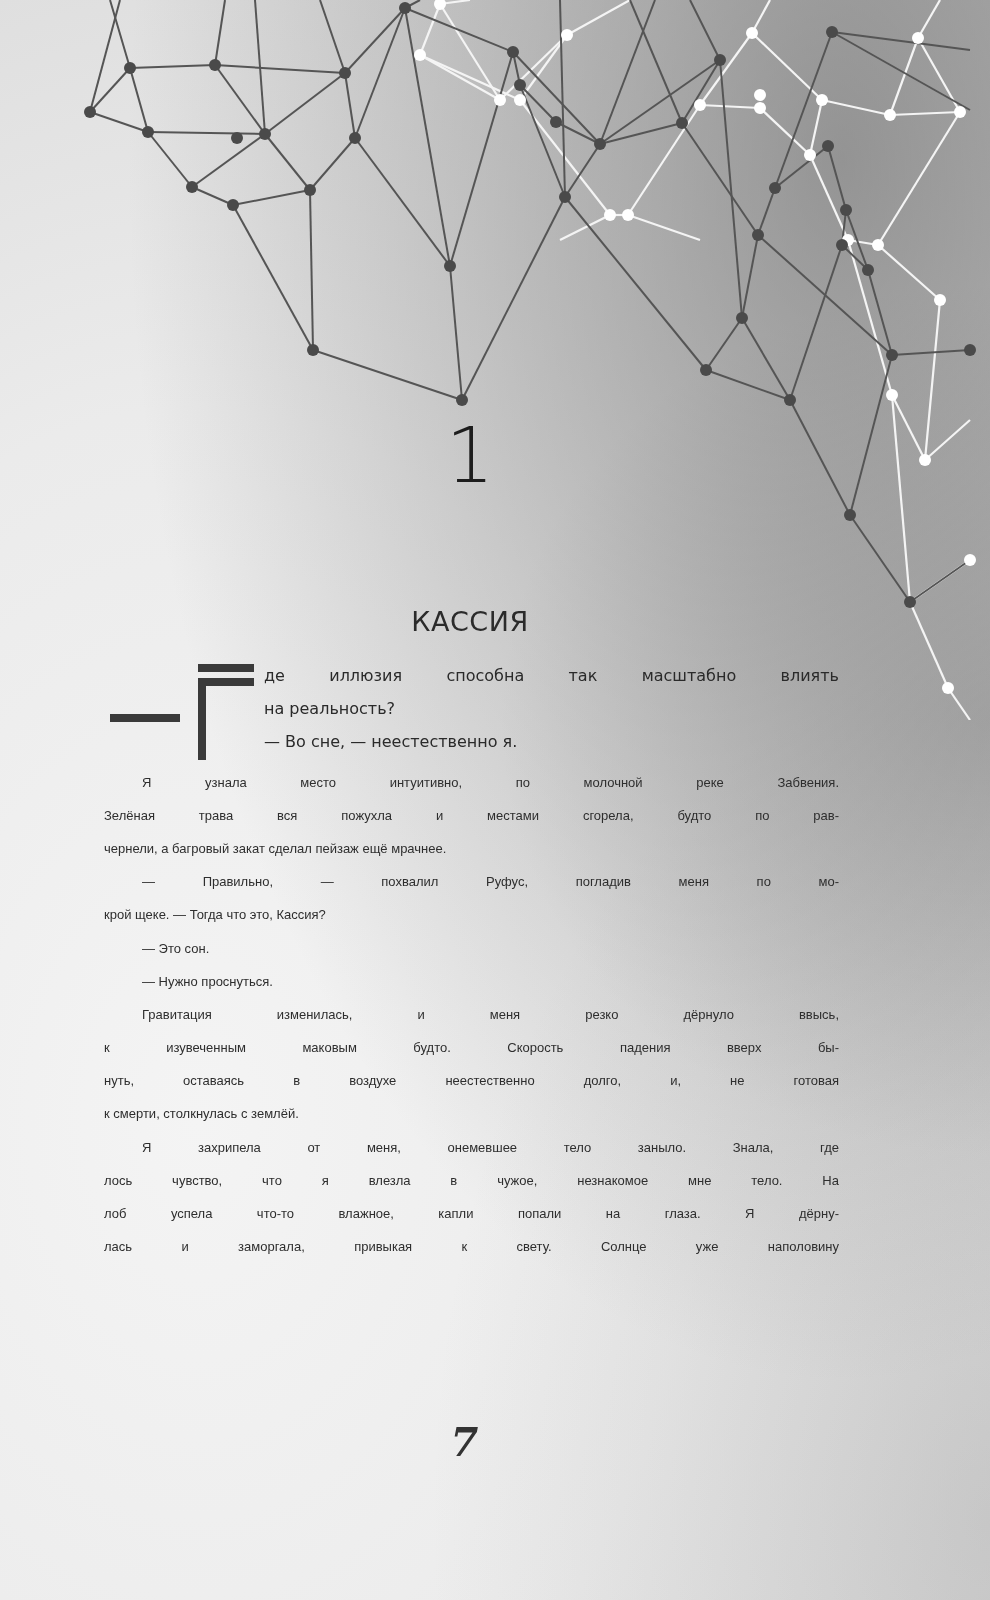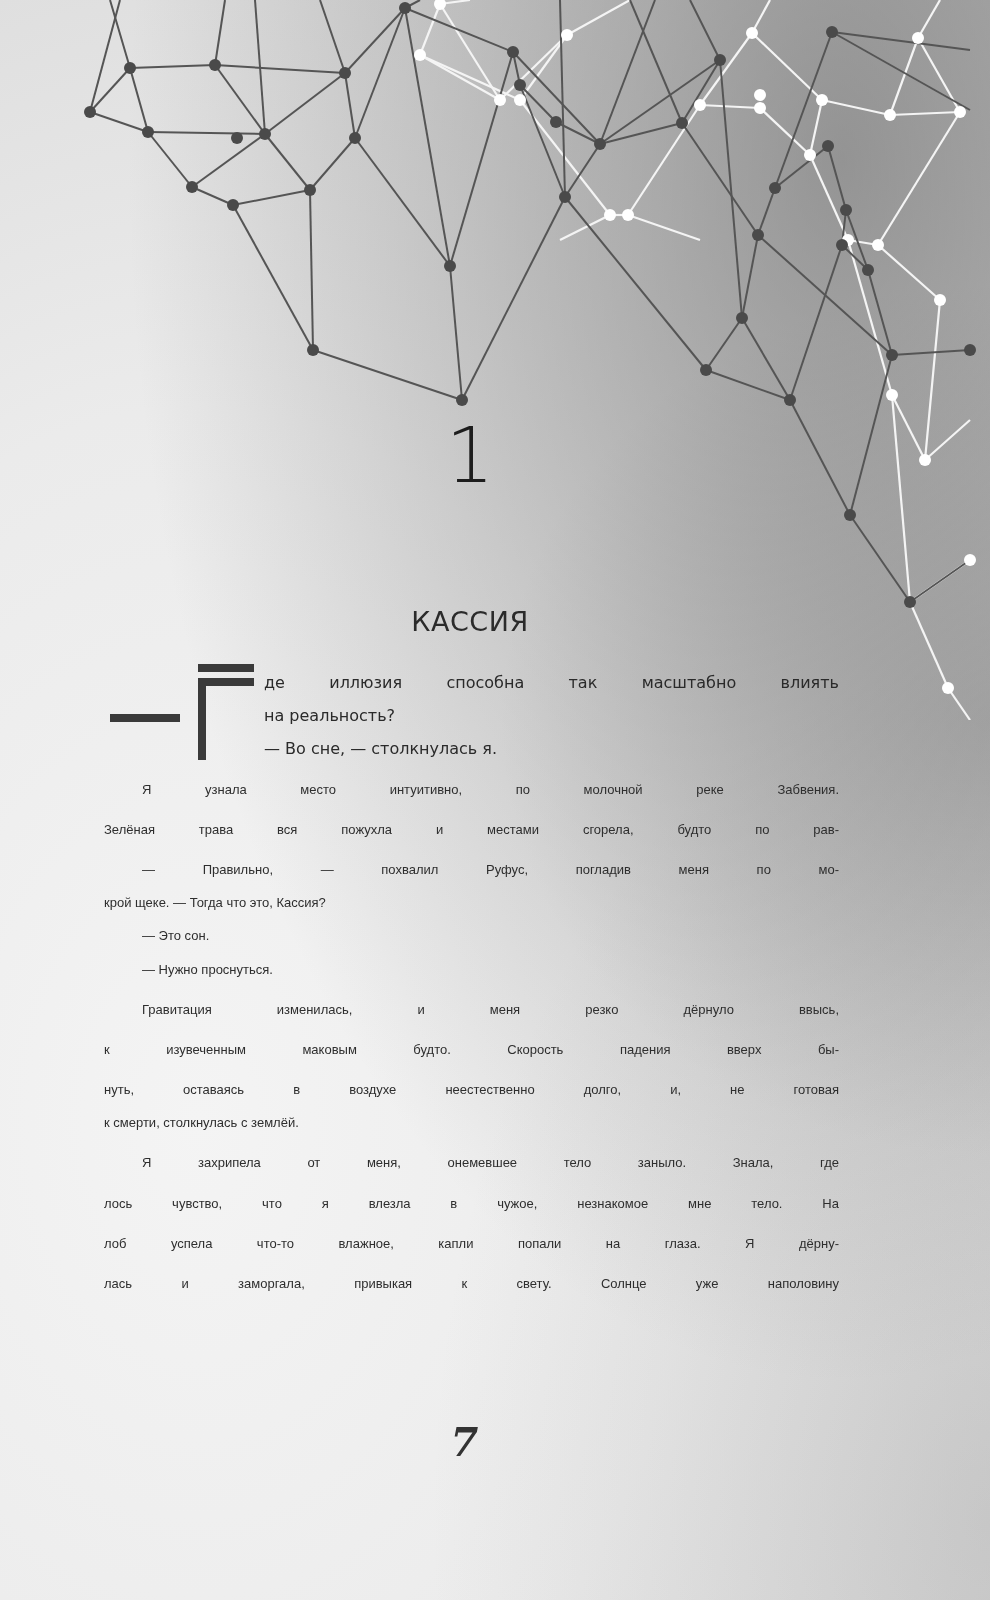--- a/index.html
+++ b/index.html
@@ -24,21 +24,21 @@
   }
   .chapter-title {
     position: absolute; left: 0; width: 940px; top: 598px; text-align: center;
     font-family: "DejaVu Sans", sans-serif; font-size: 27px; letter-spacing: 0.5px; color: #2b2b2b; margin-top: 8px;
   }
   .text {
     position: absolute; left: 104px; top: 666px; width: 735px;
     font-family: Liberation Sans, sans-serif; font-size: 13px; line-height: 33.2px; color: #2e2e2e;
   }
   .line { display: block; white-space: nowrap; height: 33.2px; }
-  .justify { text-align: justify; text-align-last: justify; white-space: normal; margin-top: 7px; }
+  .justify { text-align: justify; text-align-last: justify; white-space: normal; }
   .indent { padding-left: 38px; }
   .dropcap-wrap { position: absolute; left: 104px; top: 660px; width: 160px; height: 100px; }
   .dc-dash { position: absolute; left: 6px; top: 54px; width: 70px; height: 8px; background: #3a3a3a; }
   .dc-top { position: absolute; left: 94px; top: 4px; width: 56px; height: 8px; background: #3a3a3a; }
   .dc-bar { position: absolute; left: 94px; top: 18px; width: 56px; height: 8px; background: #3a3a3a; }
   .dc-stem { position: absolute; left: 94px; top: 18px; width: 8px; height: 82px; background: #3a3a3a; }
   .first-lines { position: absolute; left: 264px; top: 666px; width: 575px; }
   .first-lines .line { height: 33.2px; }
   .page-number {
     position: absolute; left: 0; width: 925px; top: 1418px; text-align: center;
@@ -232,26 +232,27 @@
 <div class="dropcap-wrap">
   <div class="dc-dash"></div>
   <div class="dc-top"></div>
   <div class="dc-bar"></div>
   <div class="dc-stem"></div>
 </div>
 
 <div class="first-lines">
   <span class="line justify">де иллюзия способна так масштабно влиять</span>
   <span class="line">на реальность?</span>
-  <span class="line indent" style="padding-left:0">— Во сне, — столкнулась я.</span>
+  <span class="line indent" style="padding-left:0">— Во сне, — неестественно я.</span>
 </div>
 
 <div class="text" id="body-text" style="top:765.6px;">
     <span class="line justify indent">Я узнала место интуитивно, по молочной реке Забвения.</span>
     <span class="line justify">Зелёная трава вся пожухла и местами сгорела, будто по рав-</span>
+    <span class="line">чернели, а багровый закат сделал пейзаж ещё мрачнее.</span>
     <span class="line justify indent">— Правильно, — похвалил Руфус, погладив меня по мо-</span>
     <span class="line">крой щеке. — Тогда что это, Кассия?</span>
     <span class="line indent">— Это сон.</span>
     <span class="line indent">— Нужно проснуться.</span>
     <span class="line justify indent">Гравитация изменилась, и меня резко дёрнуло ввысь,</span>
     <span class="line justify">к изувеченным маковым будто. Скорость падения вверх бы-</span>
     <span class="line justify">нуть, оставаясь в воздухе неестественно долго, и, не готовая</span>
     <span class="line">к смерти, столкнулась с землёй.</span>
     <span class="line justify indent">Я захрипела от меня, онемевшее тело заныло. Знала, где</span>
     <span class="line justify">лось чувство, что я влезла в чужое, незнакомое мне тело. На</span>

